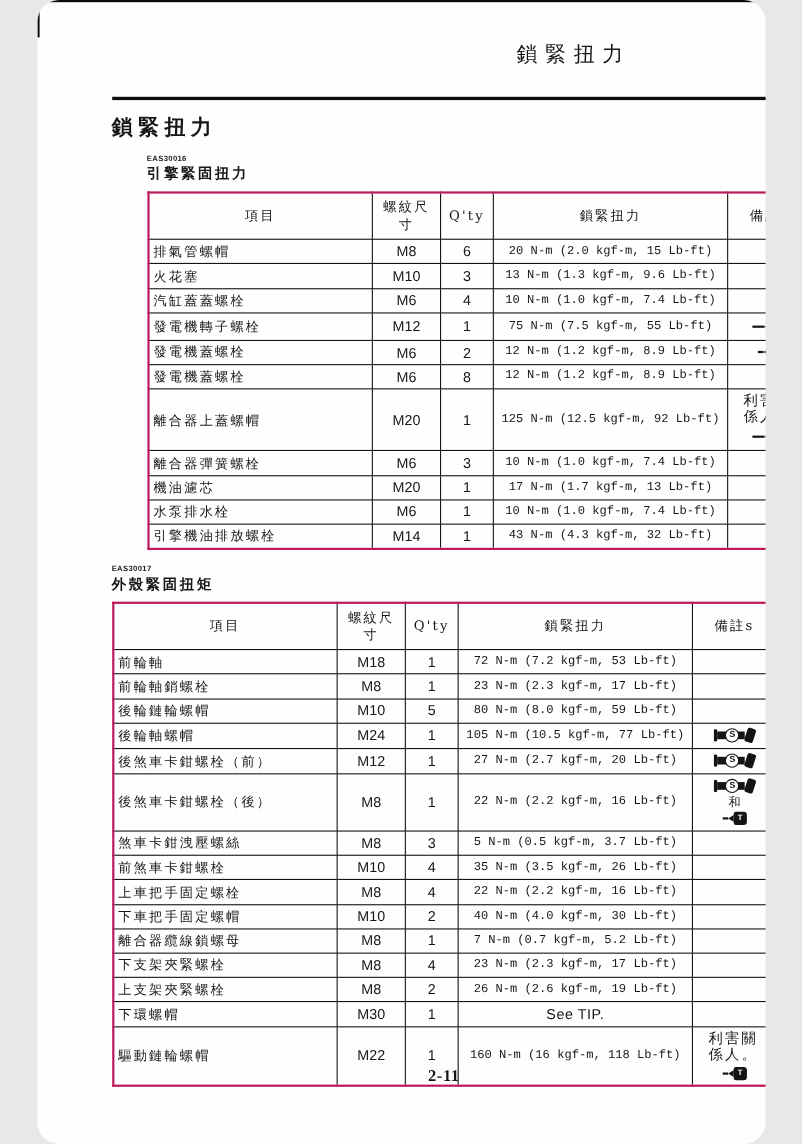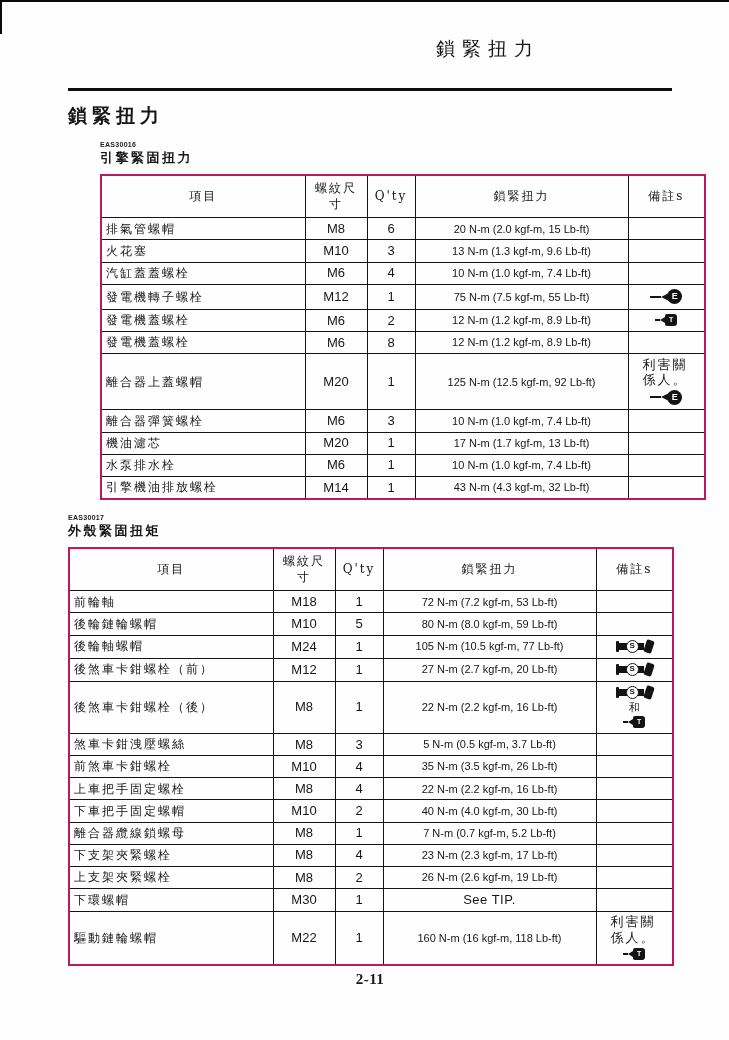--- a/index.html
+++ b/index.html
@@ -1,23 +1,24 @@
 <!DOCTYPE html>
 <html><head>
 <meta charset="utf-8">
 <style>
   html,body{margin:0;padding:0;background:#e8e8e8;}
   .page{
     position:relative;
-    width:729px;height:1040px;
+    width:662px;height:1040px;
     background:#fefefe;
     margin:0 auto;
     overflow:hidden;
     font-family:"DejaVu Serif","Liberation Serif",serif;
     color:#161616;
+    border-radius:20px;
   }
   .scan-edge-top{position:absolute;top:0;left:0;width:729px;height:2px;background:#0a0a0a;}
   .scan-edge-left{position:absolute;top:0;left:0;width:2px;height:34px;background:#0a0a0a;}
 
   .running-header{
     position:absolute;top:36px;left:436px;
     font-size:19px;letter-spacing:7px;font-weight:500;white-space:nowrap;
   }
   .head-rule{position:absolute;top:88px;left:68px;width:604px;height:3px;background:#0e0e0e;}
 
@@ -56,21 +57,21 @@
   td.item{
     font-size:12px;letter-spacing:2px;text-align:left;padding-left:7px;
     line-height:1.35;
   }
   td.size,td.qty{
     font-family:"Liberation Sans",sans-serif;
     font-size:13px;text-align:center;line-height:1.2;
   }
   td.torque{
     font-size:11px;text-align:center;line-height:1.3;
-    font-family:Liberation Sans, sans-serif;
+    font-family:Liberation Mono, monospace;
     white-space:nowrap;
   }
   td.torque.center-big{
     font-family:"Liberation Sans",sans-serif;
     font-size:13px;letter-spacing:.5px;
   }
   td.remark{padding:2px 3px;}
 
   .rtext{
     font-size:13px;letter-spacing:2px;line-height:1.2;
@@ -264,20 +265,27 @@
       </thead>
       <tbody>
           <tr>
             <td class="item">前輪軸</td>
             <td class="size">M18</td>
             <td class="qty">1</td>
             <td class="torque">72 N-m (7.2 kgf-m, 53 Lb-ft)</td>
             <td class="remark"></td>
           </tr>
           <tr>
+            <td class="item">前輪軸銷螺栓</td>
+            <td class="size">M8</td>
+            <td class="qty">1</td>
+            <td class="torque">23 N-m (2.3 kgf-m, 17 Lb-ft)</td>
+            <td class="remark"></td>
+          </tr>
+          <tr>
             <td class="item">後輪鏈輪螺帽</td>
             <td class="size">M10</td>
             <td class="qty">5</td>
             <td class="torque">80 N-m (8.0 kgf-m, 59 Lb-ft)</td>
             <td class="remark"></td>
           </tr>
           <tr>
             <td class="item">後輪軸螺帽</td>
             <td class="size">M24</td>
             <td class="qty">1</td>

